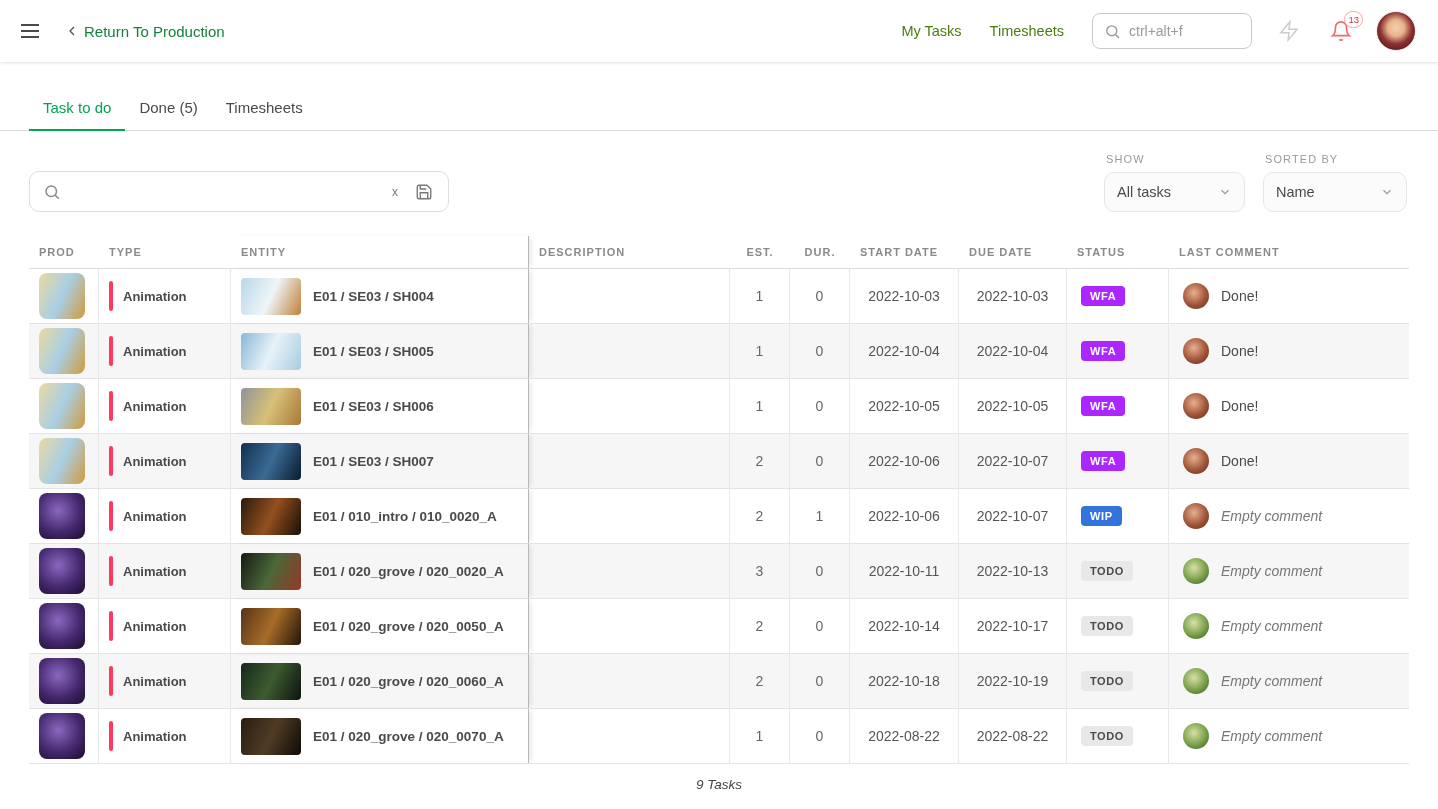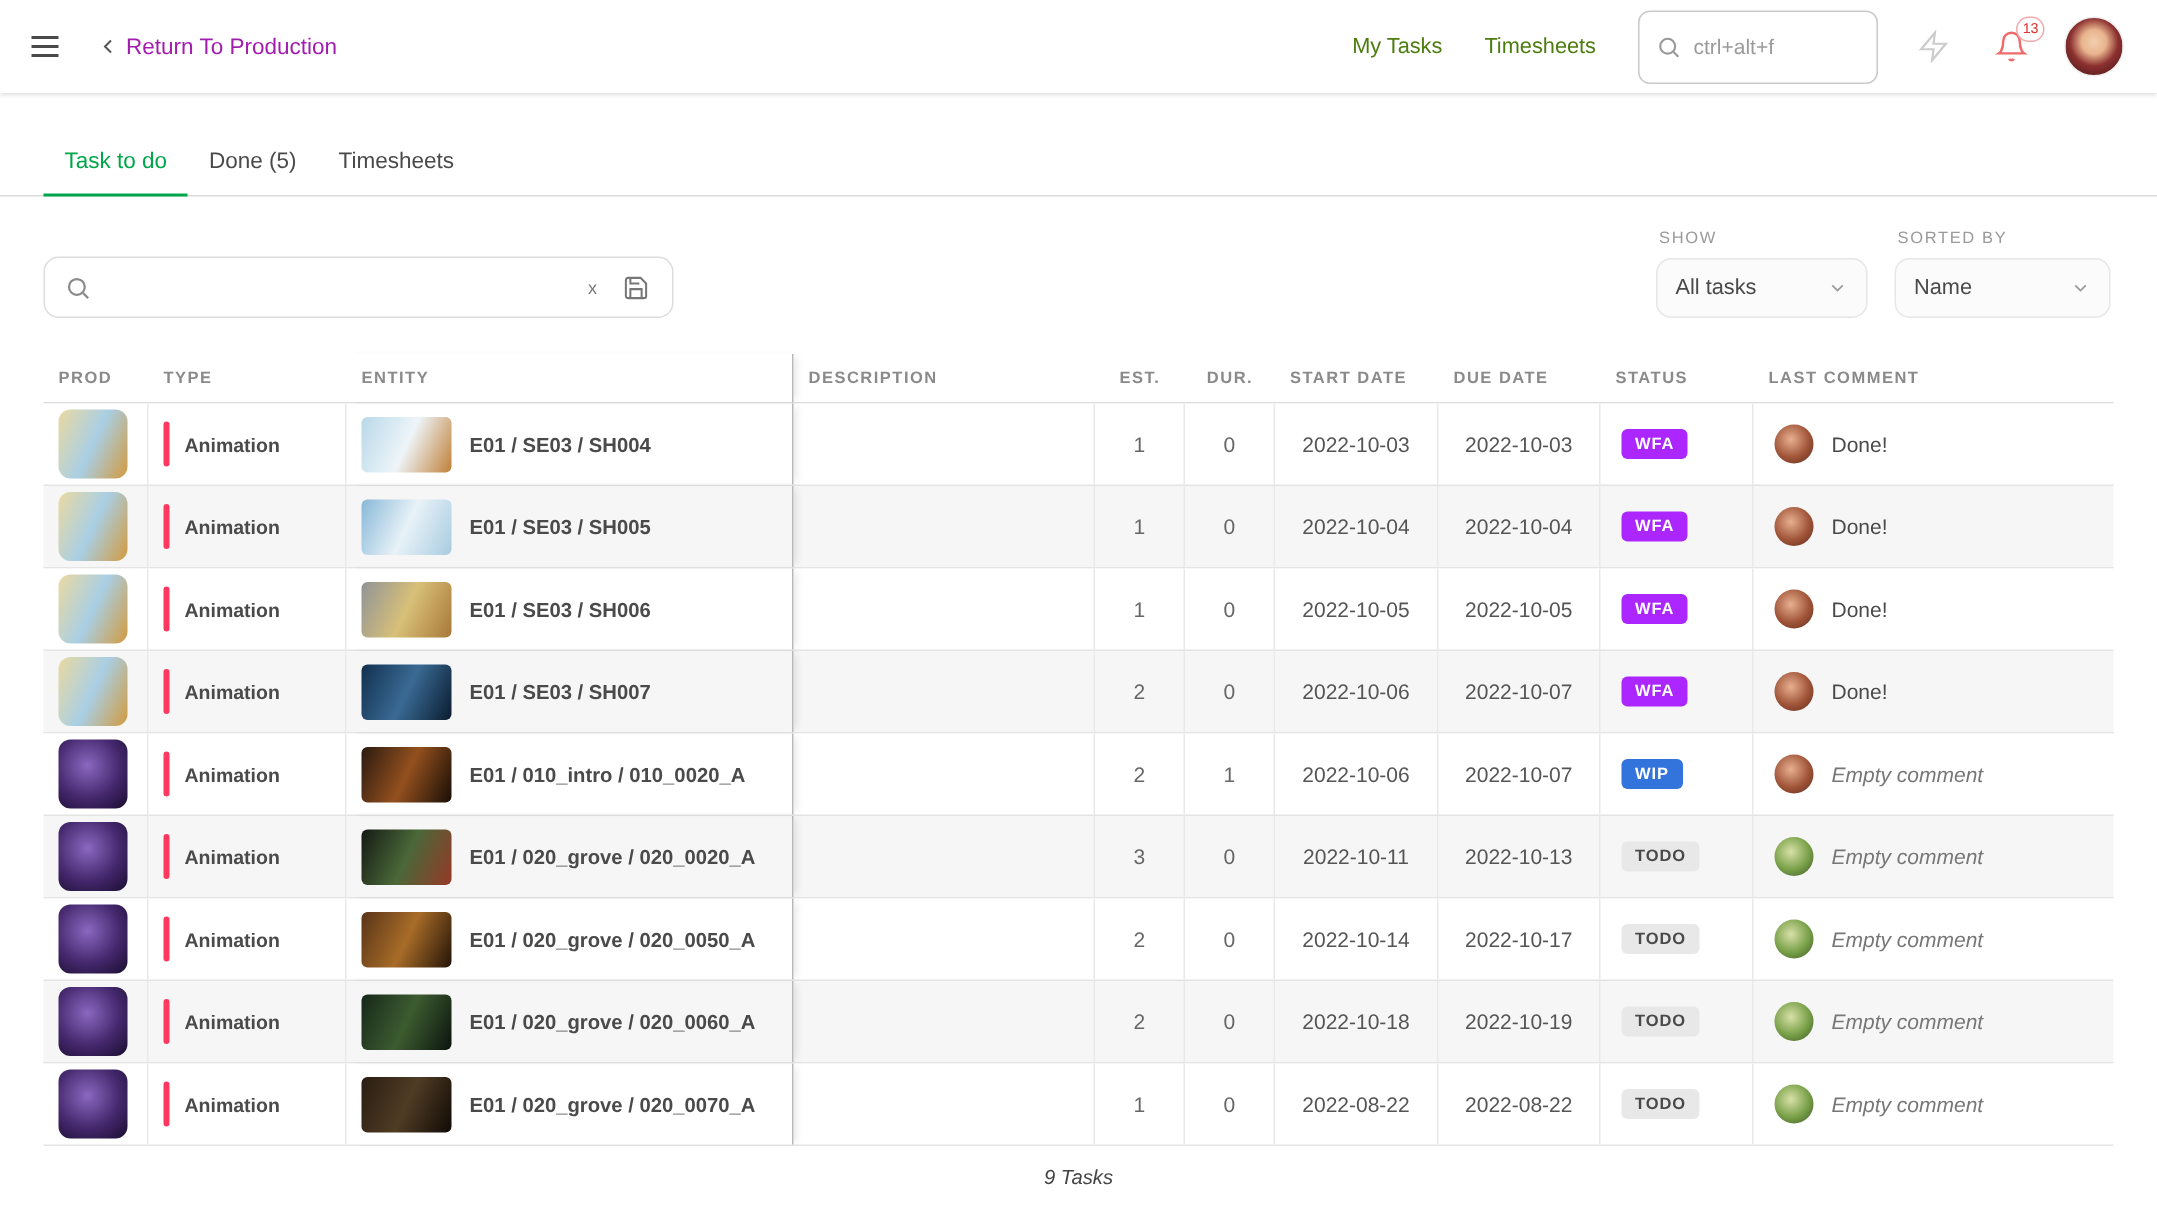--- a/index.html
+++ b/index.html
@@ -7,25 +7,25 @@
   body {
     width:1438px; height:809px; overflow:hidden;
     font-family:"Liberation Sans", sans-serif; color:#4a4a4a;
   }
   :root { --green:#00A64B; --red:#E03131; }
 
   
   .topbar { height:62px; display:flex; align-items:center; padding:0 22px 0 12px;
     background:#fff; box-shadow:0 1px 3px rgba(0,0,0,0.13); position:relative; z-index:5; }
   .hamburger { background:none; border:none; padding:8px; cursor:pointer; display:flex; color:#4a4a4a; }
-  .back-link { display:flex; align-items:center; gap:4px; margin-left:16px; font-size:15px; color:#a21caf; cursor:pointer; }
+  .back-link { display:flex; align-items:center; gap:4px; margin-left:16px; font-size:15px; color:#15803d; cursor:pointer; }
   .topbar-spacer { flex:1; }
   .topbar-nav { display:flex; align-items:center; gap:28px; margin-right:28px; }
   .nav-link { font-size:14.5px; color:#4d7c0f; cursor:pointer; white-space:nowrap; }
-  .topbar-search { width:160px; height:49px; border:1.5px solid #c9c9c9; border-radius:8px;
+  .topbar-search { width:160px; height:36px; border:1.5px solid #c9c9c9; border-radius:8px;
     display:flex; align-items:center; gap:8px; padding:0 11px; color:#999; background:#fff; }
   .topbar-search input { border:none; outline:none; flex:1; min-width:0; font-size:14px;
     font-family:inherit; color:#4a4a4a; background:transparent; }
   .topbar-search input::placeholder { color:#9a9a9a; }
   .icon-btn { background:none; border:none; padding:4px; margin-left:22px; cursor:pointer; display:flex; position:relative; }
   .badge { position:absolute; top:-5px; right:-7px; min-width:17px; height:17px; border-radius:9px;
     background:#fff; border:1px solid #f2a9a9; color:var(--red); font-size:9.5px; font-weight:normal;
     display:flex; align-items:center; justify-content:center; padding:0 3px; }
   .avatar-top { width:40px; height:40px; border-radius:50%; margin-left:20px; cursor:pointer;
     background:radial-gradient(circle at 50% 42%, #f2cfae 0%, #e8b48e 28%, #8c3030 55%, #571d1d 85%);

